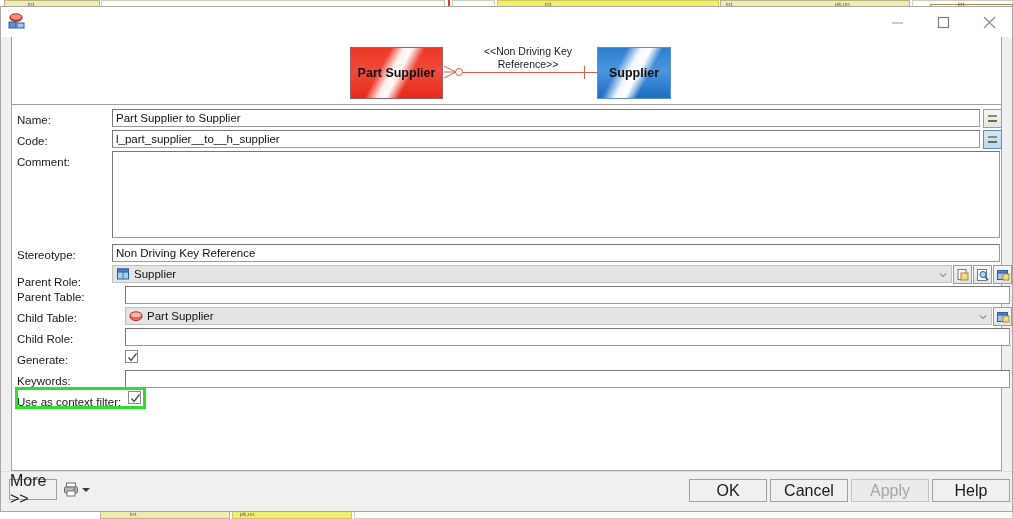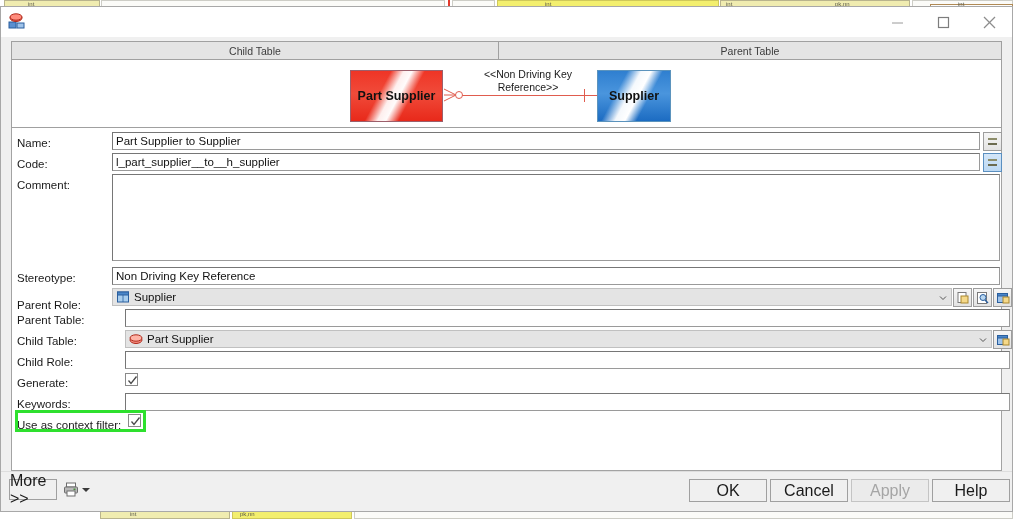--- a/index.html
+++ b/index.html
@@ -454,24 +454,20 @@
         </div>
         <div class="win-btn">
           <svg width="15" height="15" viewBox="0 0 15 15">
               <line x1="2" y1="2" x2="13" y2="13" stroke="#8d8d8d" stroke-width="1.2"></line>
               <line x1="13" y1="2" x2="2" y2="13" stroke="#8d8d8d" stroke-width="1.2"></line>
             </svg>
         </div>
       </div>
     </div>
 
-    <div class="header-row">
-      <div class="header-cell child">Child Table</div>
-      <div class="header-cell parent">Parent Table</div>
-    </div>
 
     <div class="diagram">
       <div class="ent-box ent-child">Part Supplier</div>
       <div class="conn-line"></div>
       <svg class="crow" viewBox="0 0 14 14">
         <path d="M13 7 L1 1" stroke="#e05c4e" stroke-width="1" fill="none"></path>
         <path d="M13 7 L1 13" stroke="#e05c4e" stroke-width="1" fill="none"></path>
         <path d="M13 7 L1 7" stroke="#e05c4e" stroke-width="1" fill="none"></path>
       </svg>
       <div class="conn-circle"></div>

